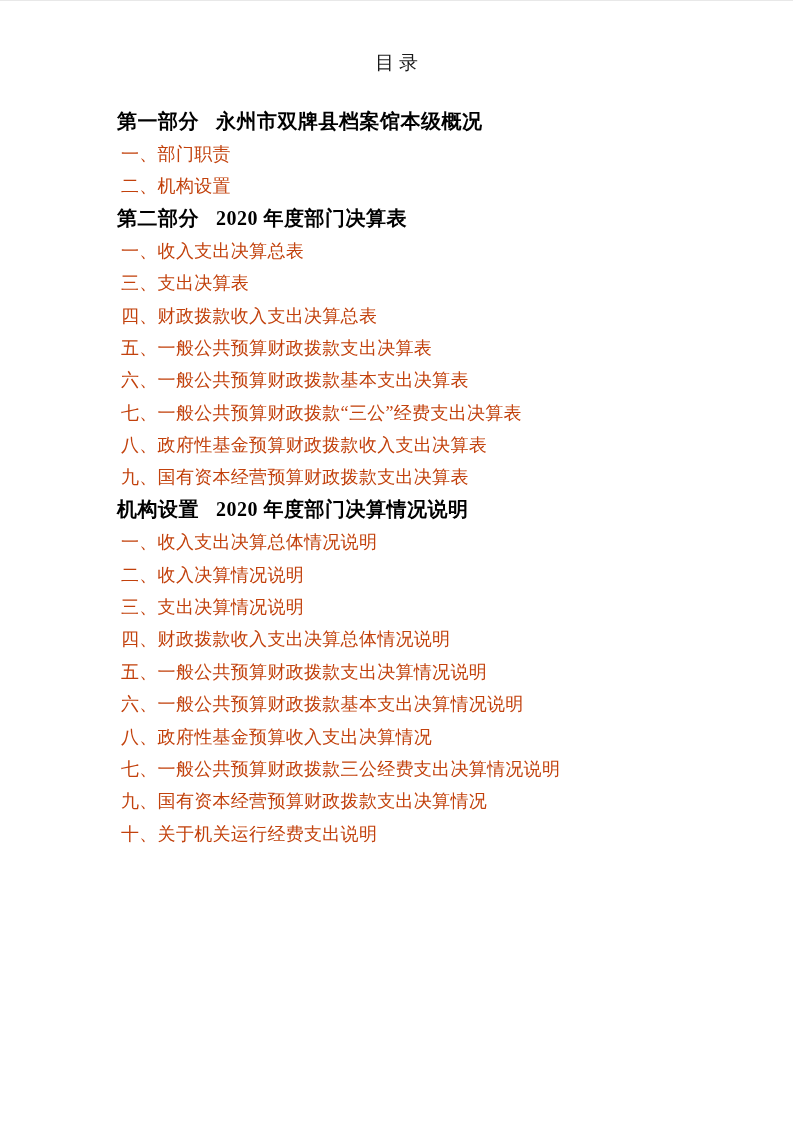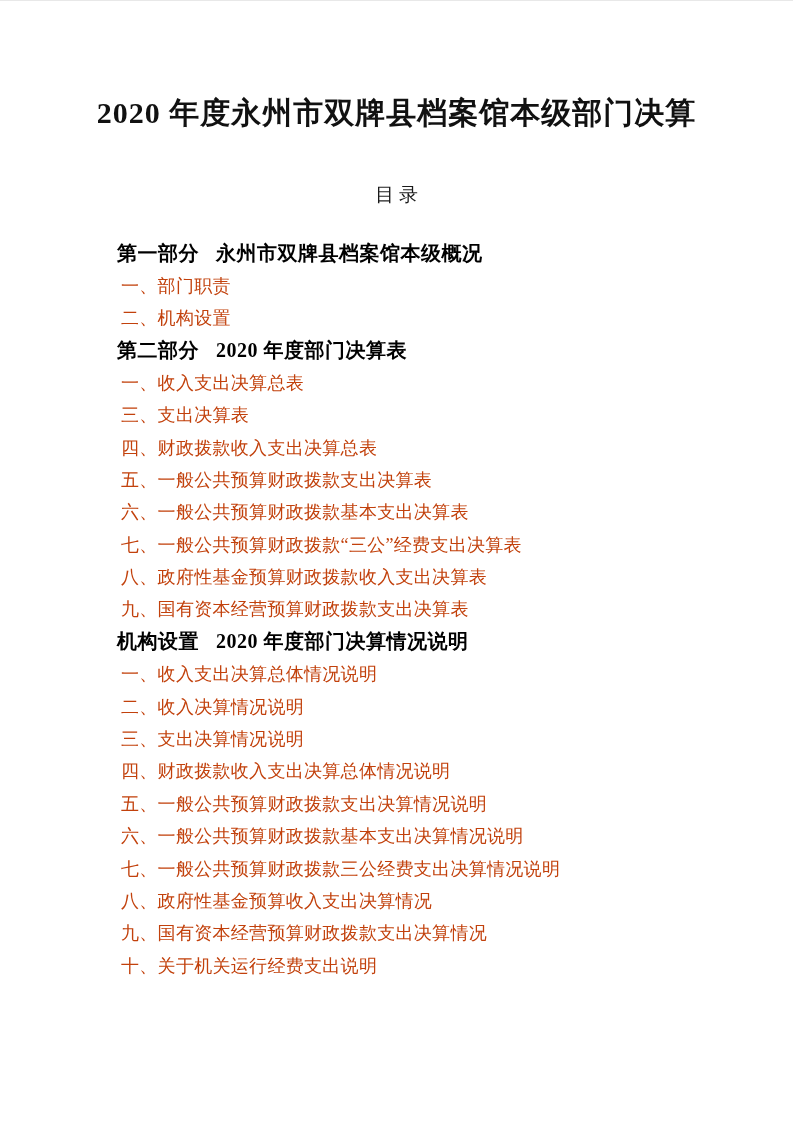--- a/index.html
+++ b/index.html
@@ -63,21 +63,20 @@
     color: #c2410c;
     padding-left: 4px;
     letter-spacing: 0.3px;
   }
 </style>
 </head>
 <body>
 
 <div class="page">
 
-  <div class="doc-title">2020 年度永州市双牌县档案馆本级部门决算</div>
 
   <div class="toc-heading">目  录</div>
 
   <div class="toc-list">
 
     <div class="toc-line toc-section-heading">
       <span class="section-label">第一部分</span>
       <span class="section-title">永州市双牌县档案馆本级概况</span>
     </div>
     <div class="toc-line toc-item">一、部门职责</div>
@@ -99,19 +98,19 @@
     <div class="toc-line toc-section-heading">
       <span class="section-label">机构设置</span>
       <span class="section-title">2020 年度部门决算情况说明</span>
     </div>
     <div class="toc-line toc-item">一、收入支出决算总体情况说明</div>
     <div class="toc-line toc-item">二、收入决算情况说明</div>
     <div class="toc-line toc-item">三、支出决算情况说明</div>
     <div class="toc-line toc-item">四、财政拨款收入支出决算总体情况说明</div>
     <div class="toc-line toc-item">五、一般公共预算财政拨款支出决算情况说明</div>
     <div class="toc-line toc-item">六、一般公共预算财政拨款基本支出决算情况说明</div>
+    <div class="toc-line toc-item">八、政府性基金预算收入支出决算情况</div>
     <div class="toc-line toc-item">七、一般公共预算财政拨款三公经费支出决算情况说明</div>
-    <div class="toc-line toc-item">八、政府性基金预算收入支出决算情况</div>
     <div class="toc-line toc-item">九、国有资本经营预算财政拨款支出决算情况</div>
     <div class="toc-line toc-item">十、关于机关运行经费支出说明</div>
 
   </div>
 </div>
 
 </body></html>

